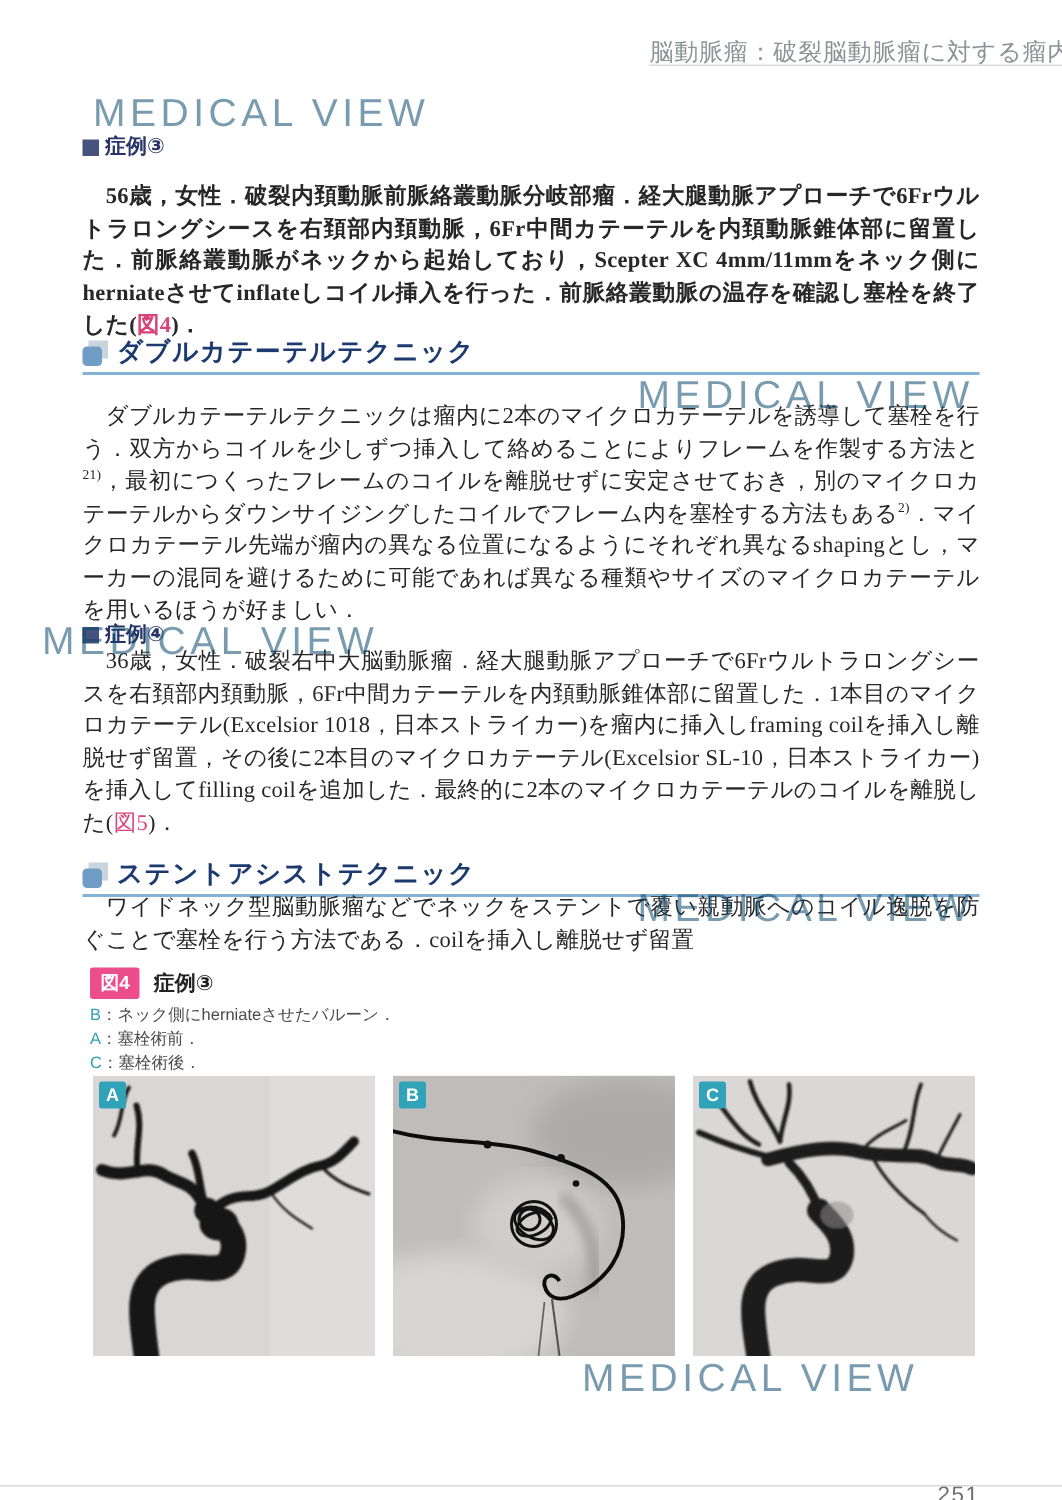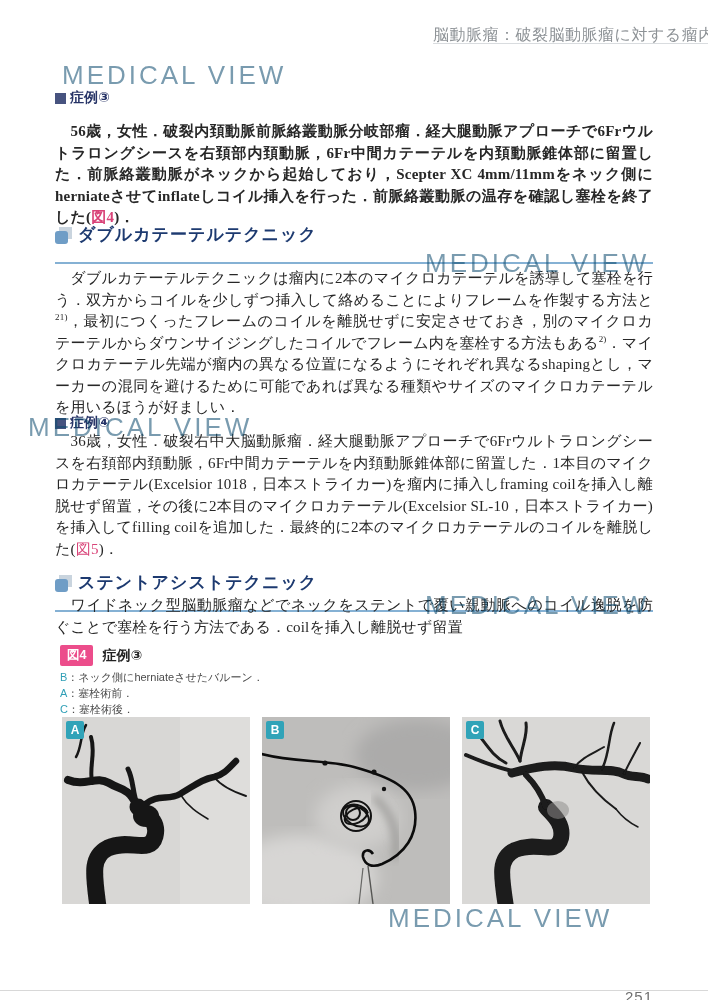--- a/index.html
+++ b/index.html
@@ -19,21 +19,21 @@
     font-weight:bold;font-size:14px;color:#273467;display:flex;align-items:center;}
   .case-sq{width:11px;height:11px;background:#47537f;margin-right:4px;flex:0 0 auto;}
   
   .par{position:absolute;left:55px;width:598px;font-size:15px;line-height:21.5px;
     text-align:justify;color:#272727;letter-spacing:.2px;}
   .figref{color:#d94378;}
   sup.ref{font-size:9px;line-height:0;vertical-align:super;}
   
   .sec-h{position:absolute;left:55px;width:598px;font-family:"Liberation Sans","DejaVu Sans",sans-serif;
     font-weight:bold;font-size:17px;line-height:22px;color:#1d3a70;letter-spacing:1px;
-    border-bottom:2px solid #85b1d4;padding-bottom:16px;display:flex;align-items:center;}
+    border-bottom:2px solid #85b1d4;padding-bottom:2px;display:flex;align-items:center;}
   .hdr-icon{position:relative;width:17px;height:17px;margin-right:6px;flex:0 0 auto;}
   .hdr-icon .bk{position:absolute;top:0;right:0;width:13px;height:12px;background:#c9d4de;}
   .hdr-icon .fr{position:absolute;bottom:0;left:0;width:13px;height:13px;background:#6f9dc6;border-radius:3px;}
   
   .fig-head{position:absolute;left:60px;top:645px;display:flex;align-items:center;
     font-family:"Liberation Sans","DejaVu Sans",sans-serif;}
   .fig-badge{background:#ec4d8b;color:#fff;font-weight:bold;font-size:12.5px;padding:2px 7px;
     border-radius:2px;margin-right:9px;}
   .fig-title{font-weight:bold;font-size:14px;color:#222;}
   .fig-caps{position:absolute;left:60px;top:670px;font-family:"Liberation Sans","DejaVu Sans",sans-serif;

